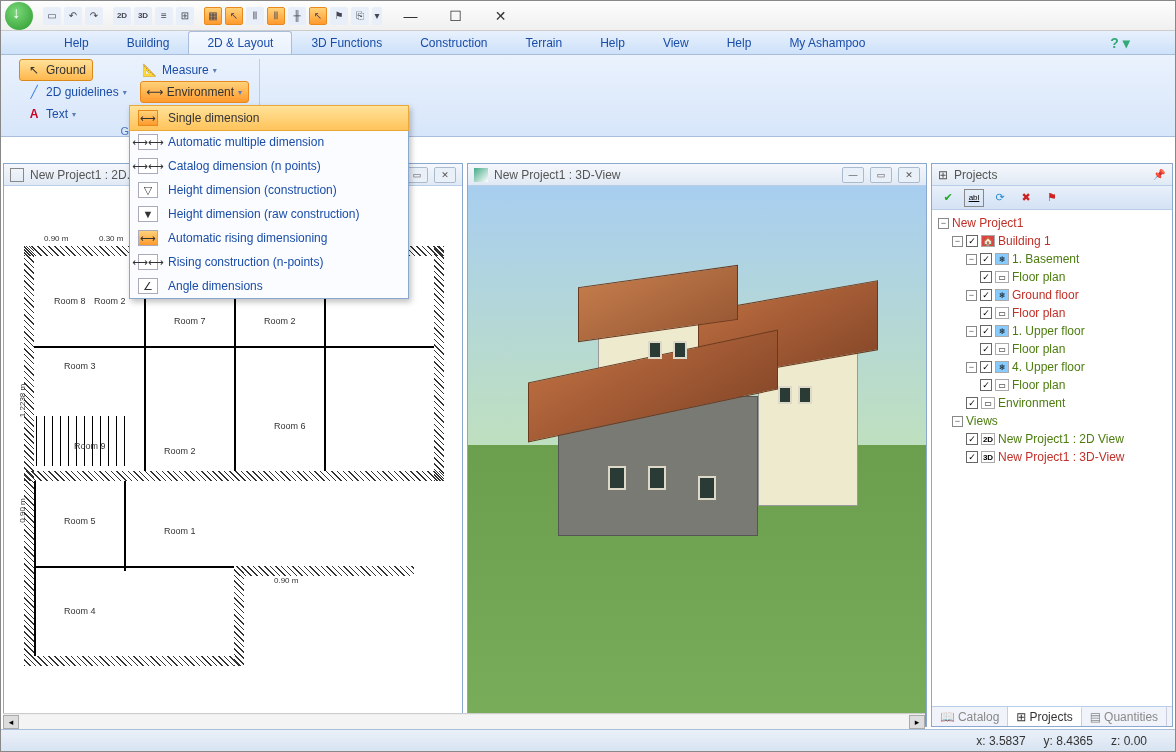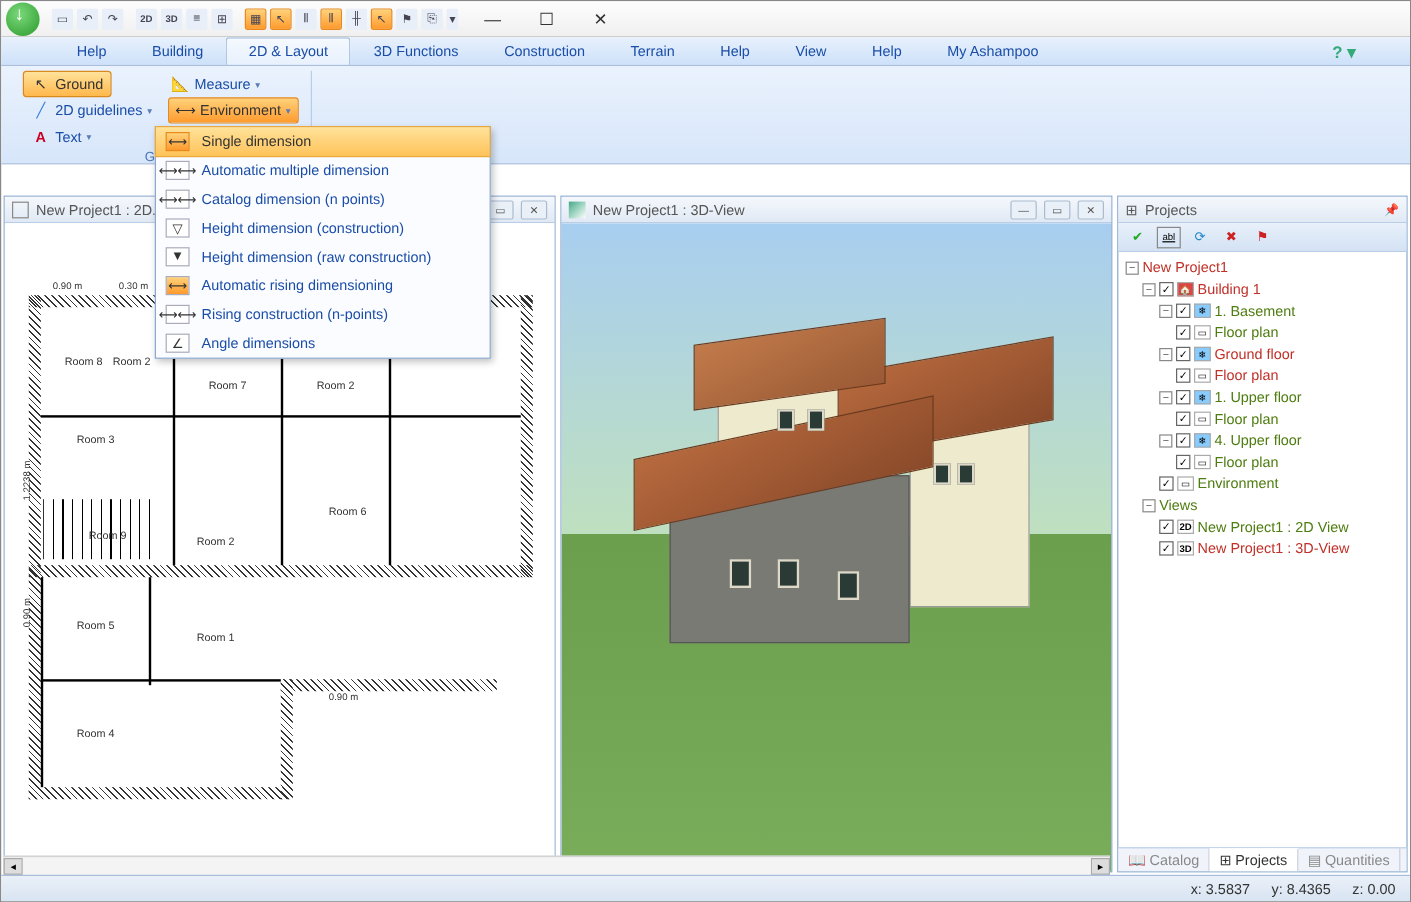--- a/index.html
+++ b/index.html
@@ -70,21 +70,21 @@
 .tnode .cb { width:12px; height:12px; border:1px solid #666; display:flex; align-items:center; justify-content:center; font-size:9px; background:#fff;}
 .tnode .ticon { width:14px; height:12px; background:#fff; border:1px solid #aaa; font-size:8px; display:flex;align-items:center;justify-content:center;}
 .tnode.red > .tlabel { color:#c03028; }
 .tlabel { color:#4d7c0f; }
 .ind1 { padding-left: 14px; } .ind2 { padding-left: 28px; } .ind3 { padding-left: 42px; }
 
 .bottom-tabs { height: 20px; border-top:1px solid #b8cde8; display:flex; align-items:center; background:#f0f4fa; }
 .bottom-tabs .btab { padding: 0 8px; height:100%; display:flex; align-items:center; gap:3px; border-right:1px solid #ccd; color:#888;}
 .bottom-tabs .btab.active { background:#fff; color:#333; border-top:1px solid #fff; margin-top:-1px;}
 
-.statusbar { position:absolute; bottom:0; left:0; right:0; height:22px; background:linear-gradient(#eaf0f8,#d8e4f2); border-top:1px solid #a8bedb; display:flex; align-items:center; justify-content:flex-end; gap:18px; padding:0 12px; color:#333;}
+.statusbar { position:absolute; bottom:0; left:0; right:0; height:22px; background:linear-gradient(#eaf0f8,#d8e4f2); border-top:1px solid #a8bedb; display:flex; align-items:center; justify-content:flex-end; gap:18px; padding:0 28px; color:#333;}
 
 .hscroll { height:16px; background:#eee; border-top:1px solid #ccc; display:flex; align-items:center;}
 .hscroll .arr { width:16px; height:14px; background:#ddd; border:1px solid #aaa; display:flex;align-items:center;justify-content:center; font-size:9px;}
 .hscroll .track { flex:1; height:14px; background:#f4f4f4; position:relative;}
 </style>
 </head>
 <body>
 
 <div class="titlebar">
   <div class="logo"></div>

